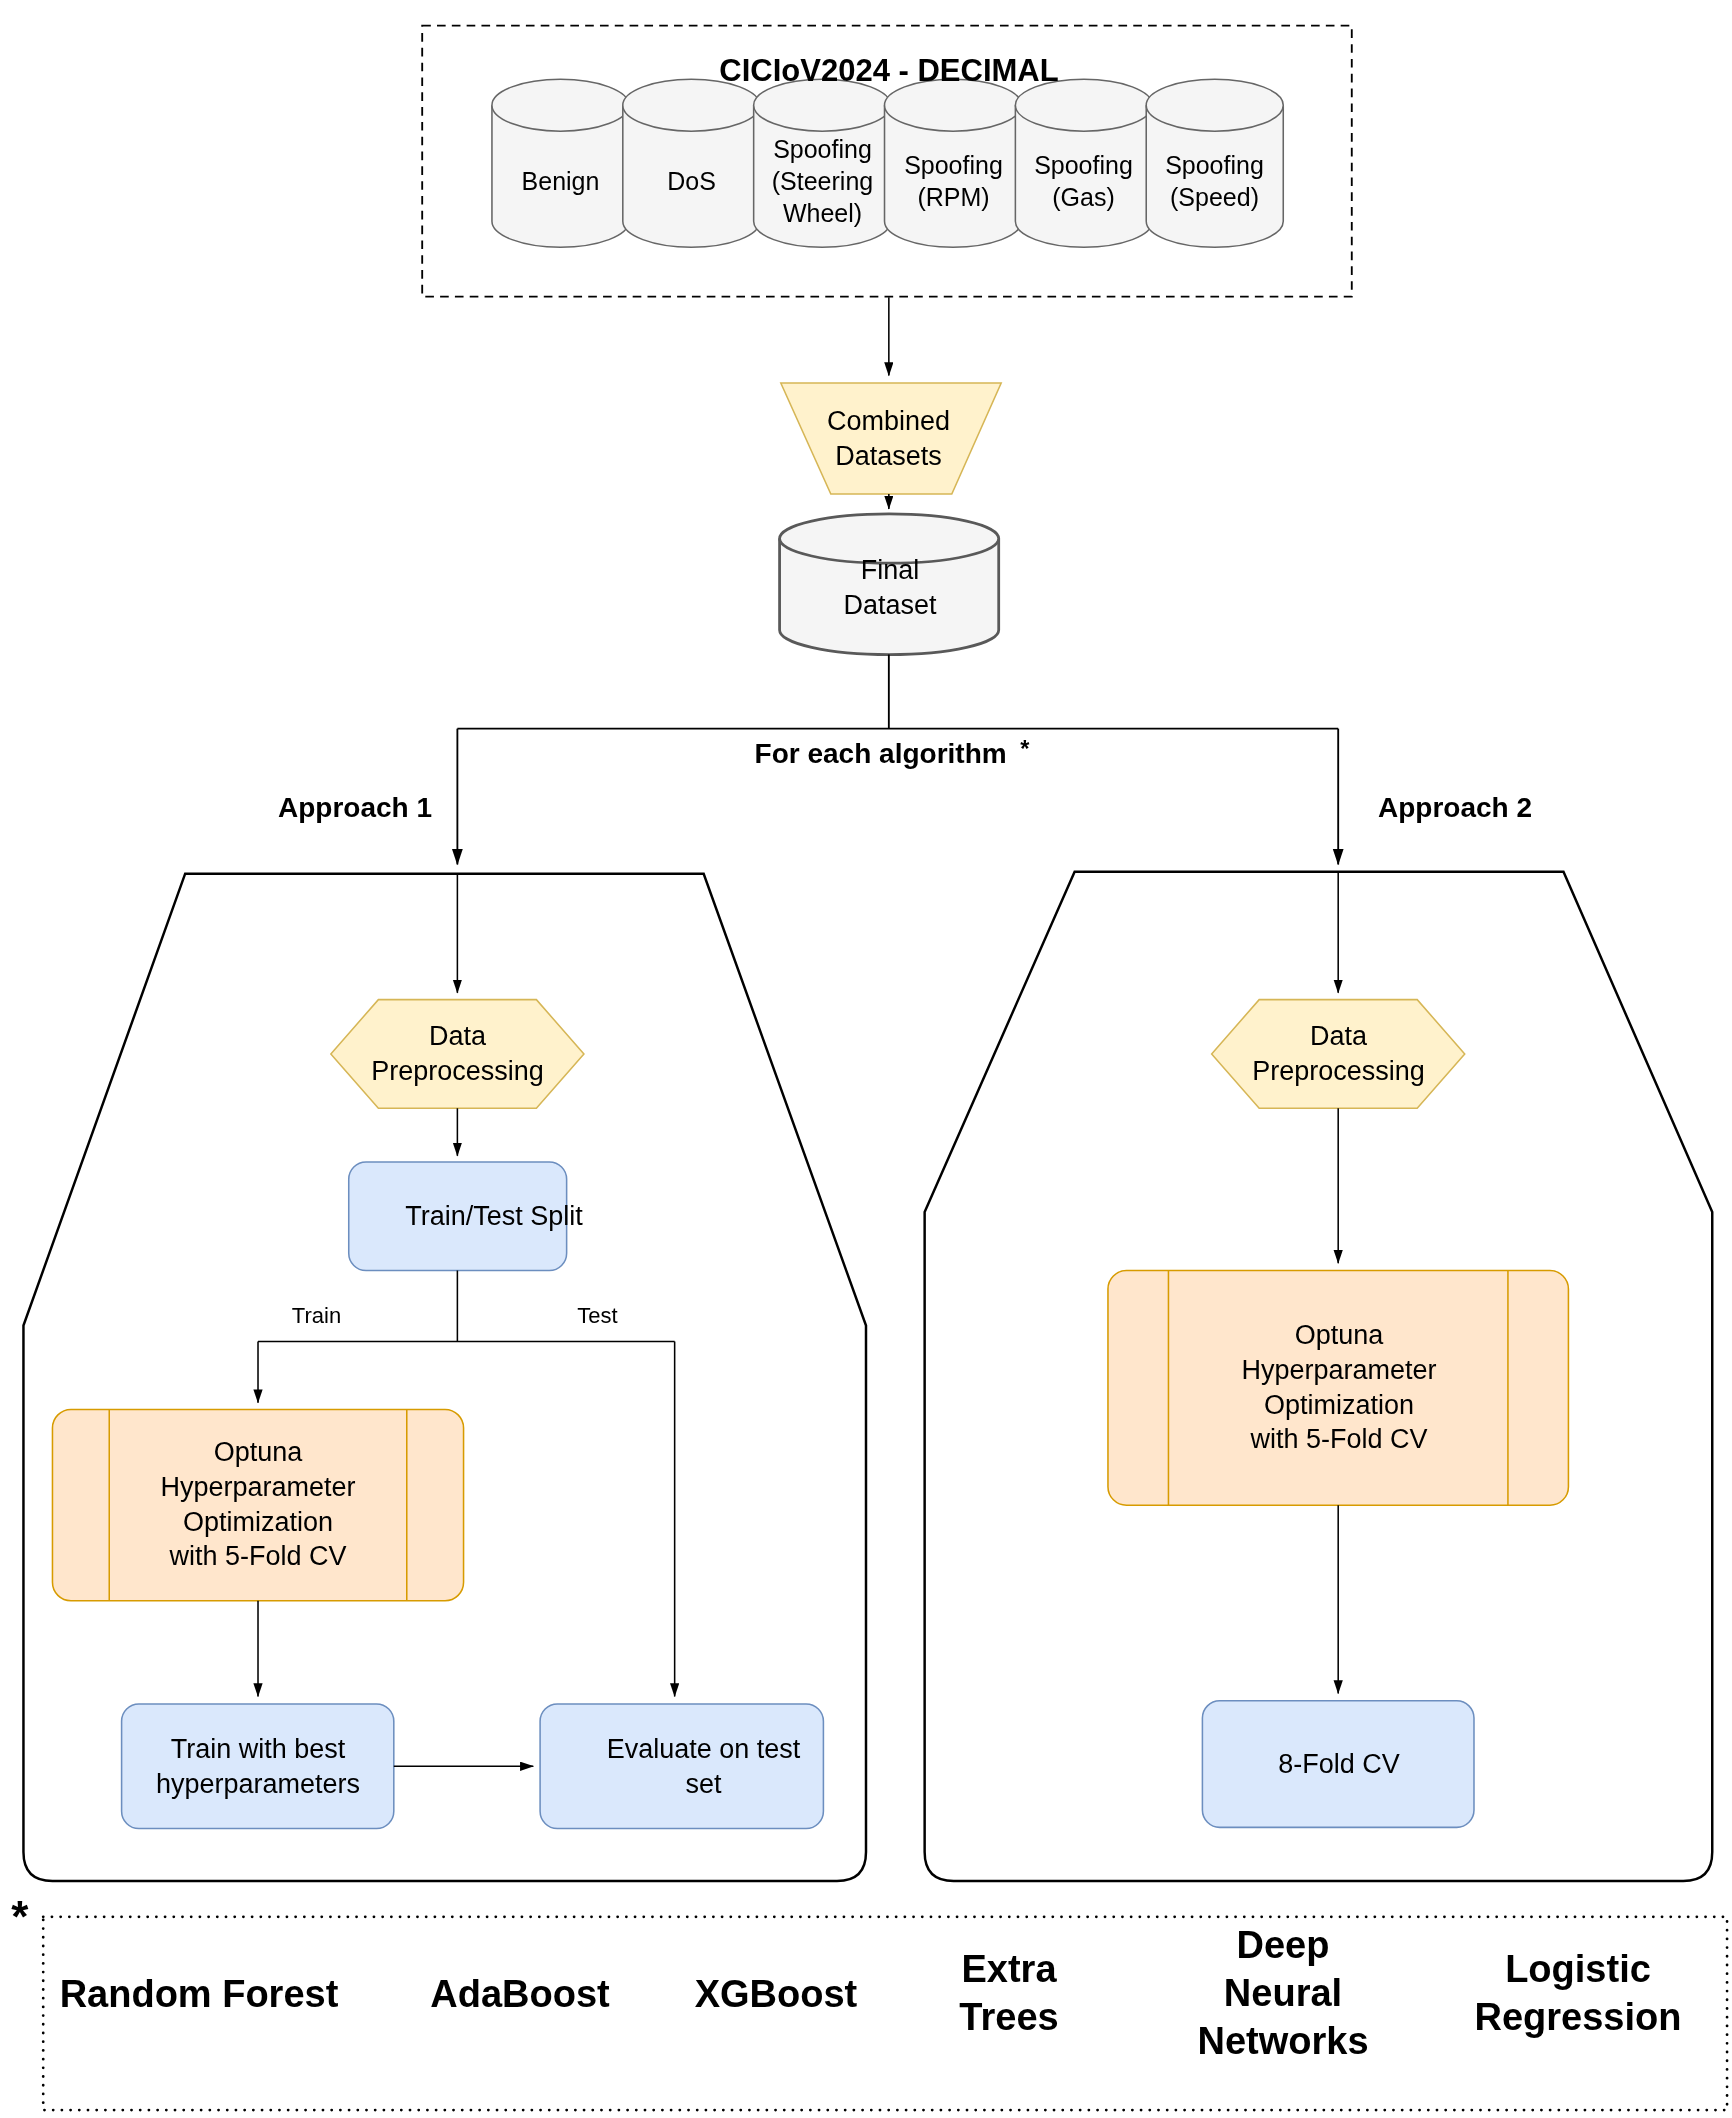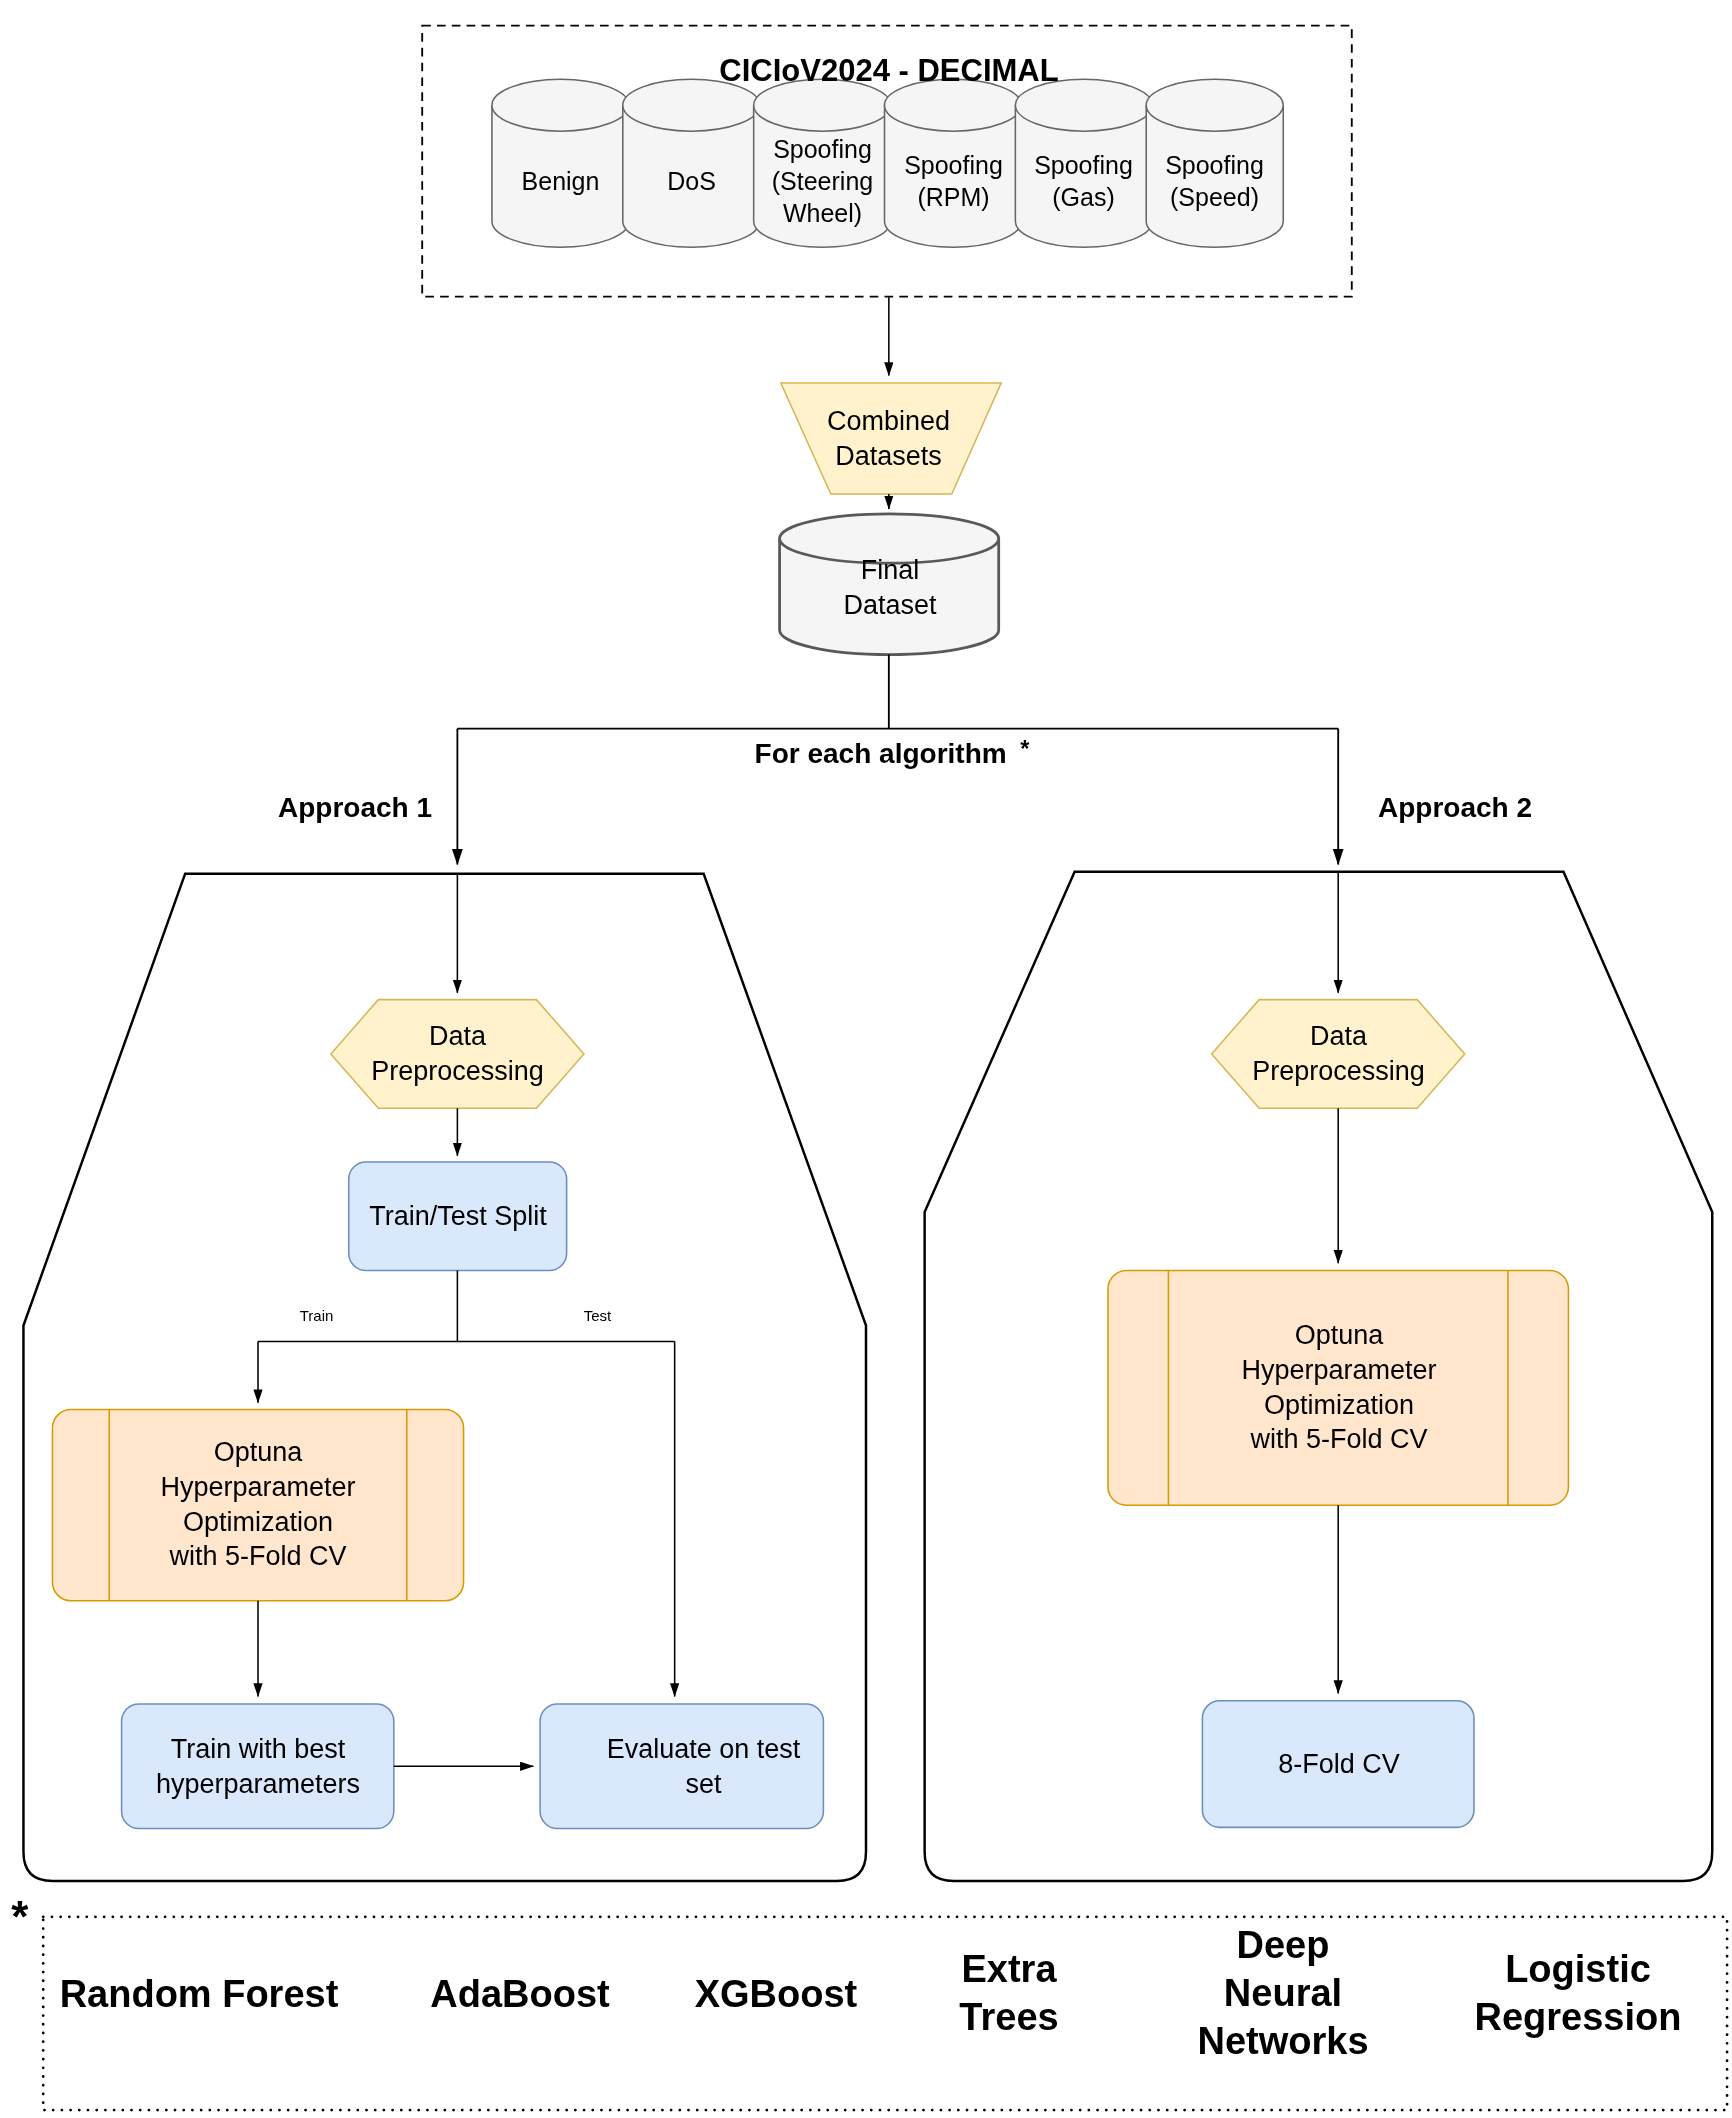--- a/index.html
+++ b/index.html
@@ -4,21 +4,21 @@
 <style>
   html,body{margin:0;padding:0;background:#ffffff;}
   #stage{position:relative;width:1732px;height:2119px;background:#ffffff;overflow:hidden;
          font-family:"Liberation Sans", sans-serif;color:#000;}
   #shapes{position:absolute;left:0;top:0;width:1732px;height:2119px;}
   .lbl{position:absolute;display:flex;align-items:center;justify-content:center;
        text-align:center;white-space:pre-line;color:#000;line-height:1.28;}
   .f-title{font-size:31px;font-weight:bold;margin-top:20px;}
   .f-node{font-size:27px;}
   .f-cyl{font-size:25px;}
-  .f-edge{font-size:15px;}
+  .f-edge{font-size:22px;}
   .f-branch{font-size:28px;font-weight:bold;}
   .f-legend{font-size:38px;font-weight:bold;line-height:1.26;}
   .f-star{font-size:44px;font-weight:bold;}
   .foreach-marker{font-size:23.5px;font-weight:bold;transform:translateY(-5px);margin-left:13.6px;}
 </style>
 </head>
 <body>
 
 <div id="stage">
 
@@ -134,21 +134,21 @@
   </div>
 
   <div class="lbl f-branch" style="left:256px;top:790px;width:198px;height:35px;">Approach 1</div>
   <div class="lbl f-branch" style="left:1356px;top:790px;width:198px;height:35px;text-align:center;">Approach 2</div>
 
   <div class="lbl f-node" style="left:331px;top:999px;width:253px;height:109px;">Data
 Preprocessing</div>
   <div class="lbl f-node" style="left:1212px;top:999px;width:253px;height:109px;">Data
 Preprocessing</div>
 
-  <div class="lbl f-node" style="left:349px;top:1162px;width:218px;height:109px;">Train/Test Split</div>
+  <div class="lbl f-node" style="left:349px;top:1162px;width:218px;height:109px;padding-left:36px;">Train/Test Split</div>
 
   <div class="lbl f-edge" style="left:267px;top:1301px;width:99px;height:30px;">Train</div>
   <div class="lbl f-edge" style="left:548px;top:1301px;width:99px;height:30px;">Test</div>
 
   <div class="lbl f-node" style="left:109px;top:1409px;width:298px;height:191px;">Optuna
 Hyperparameter
 Optimization
 with 5-Fold CV</div>
   <div class="lbl f-node" style="left:1169px;top:1270px;width:340px;height:235px;">Optuna
 Hyperparameter

